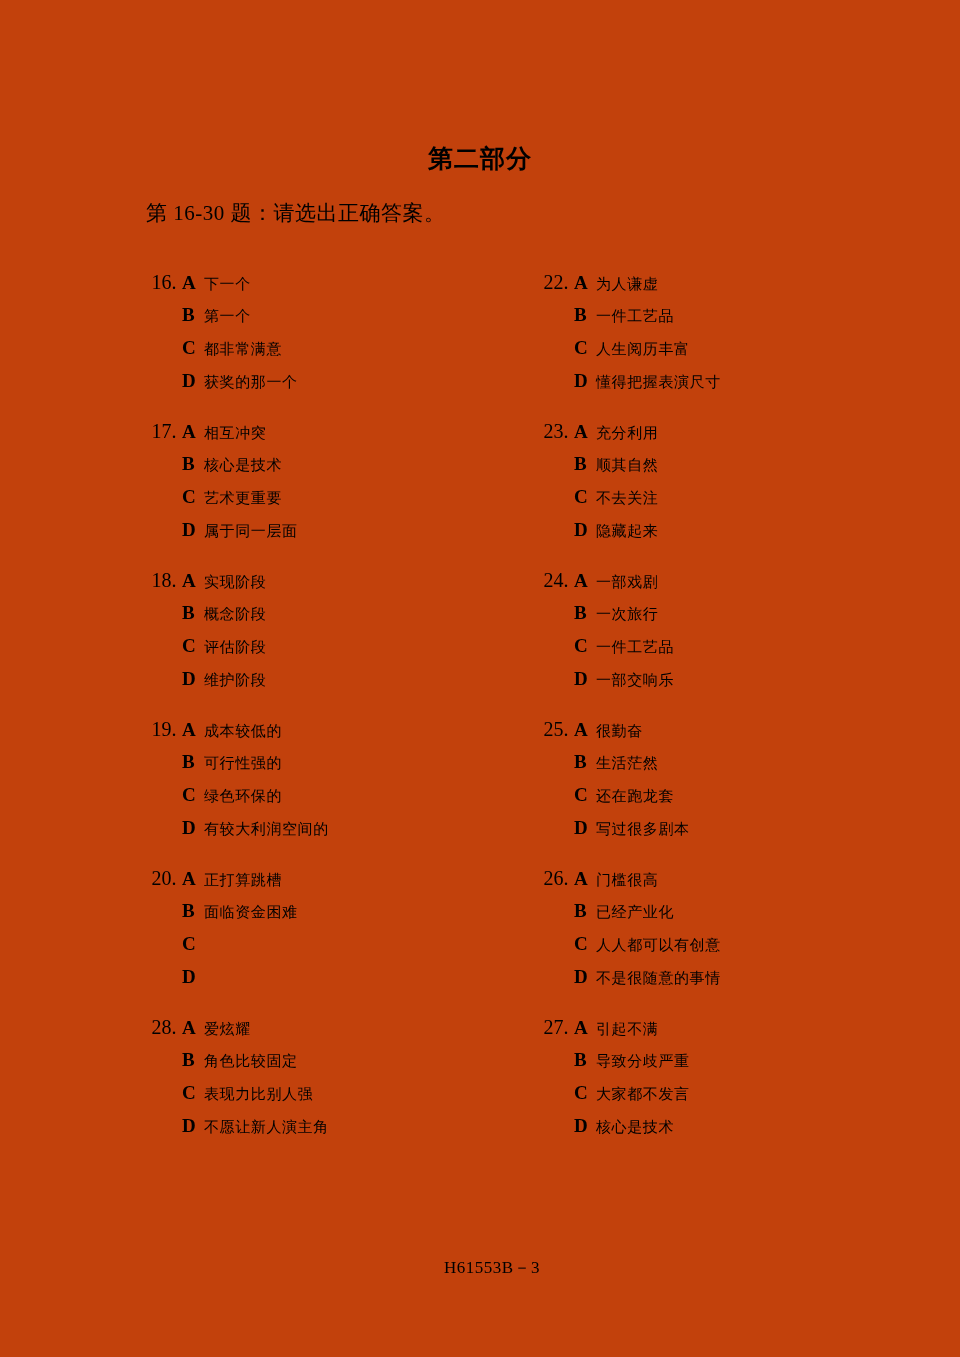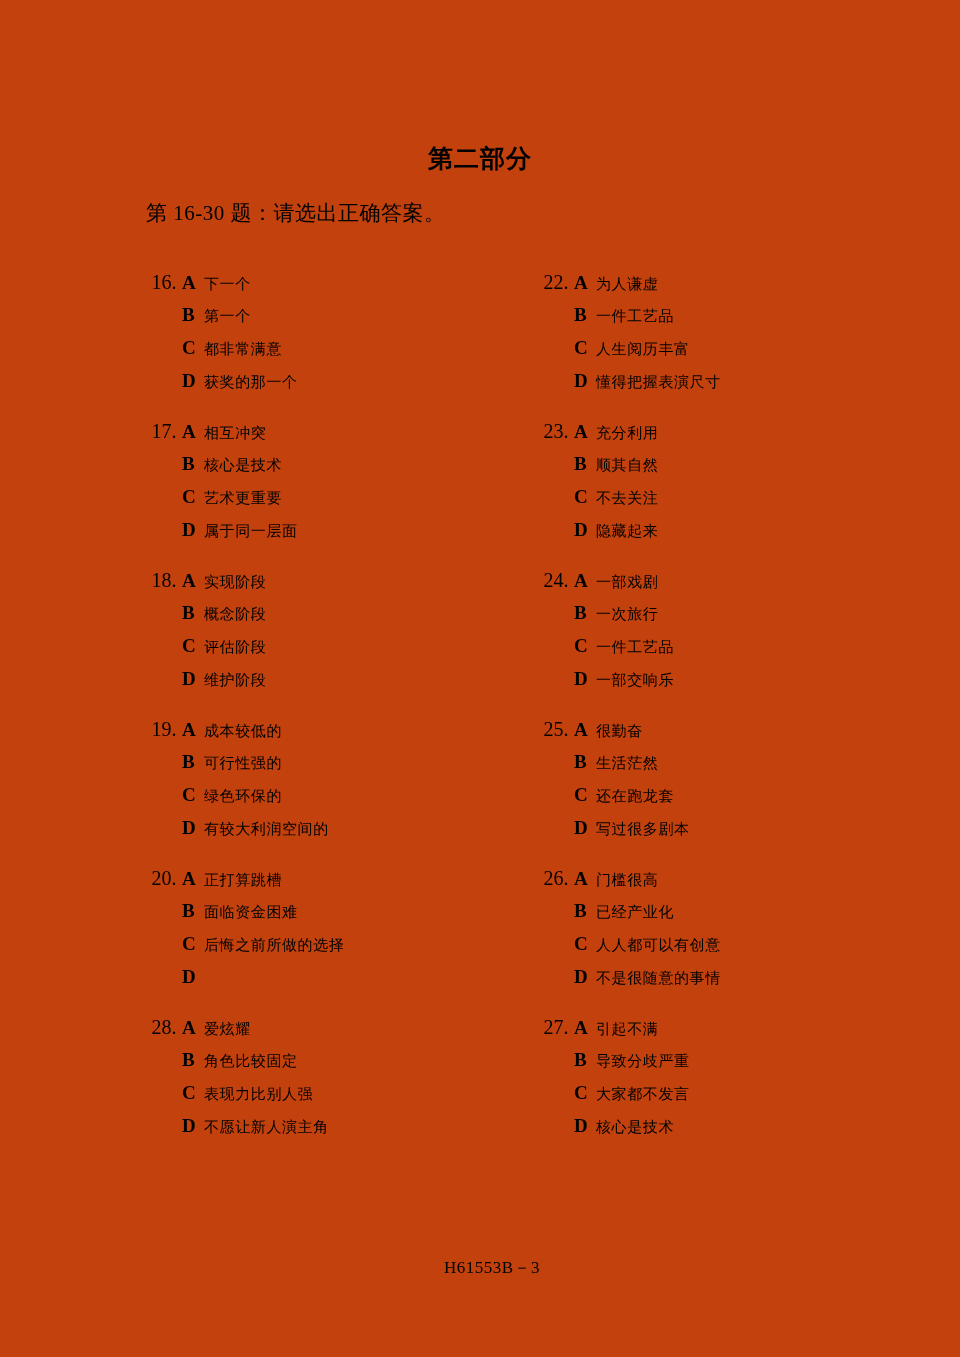--- a/index.html
+++ b/index.html
@@ -204,21 +204,20 @@
           <span class="opt-text">正打算跳槽</span>
         </div>
         <div class="option-row">
           <span class="q-number"></span>
           <span class="opt-letter">B</span>
           <span class="opt-text">面临资金困难</span>
         </div>
         <div class="option-row">
           <span class="q-number"></span>
           <span class="opt-letter">C</span>
-          <span class="opt-text">后悔之前所做的选择</span>
         </div>
         <div class="option-row">
           <span class="q-number"></span>
           <span class="opt-letter">D</span>
         </div>
       </div>
       <div class="question-block">
         <div class="option-row">
           <span class="q-number">28.</span>
           <span class="opt-letter">A</span>

